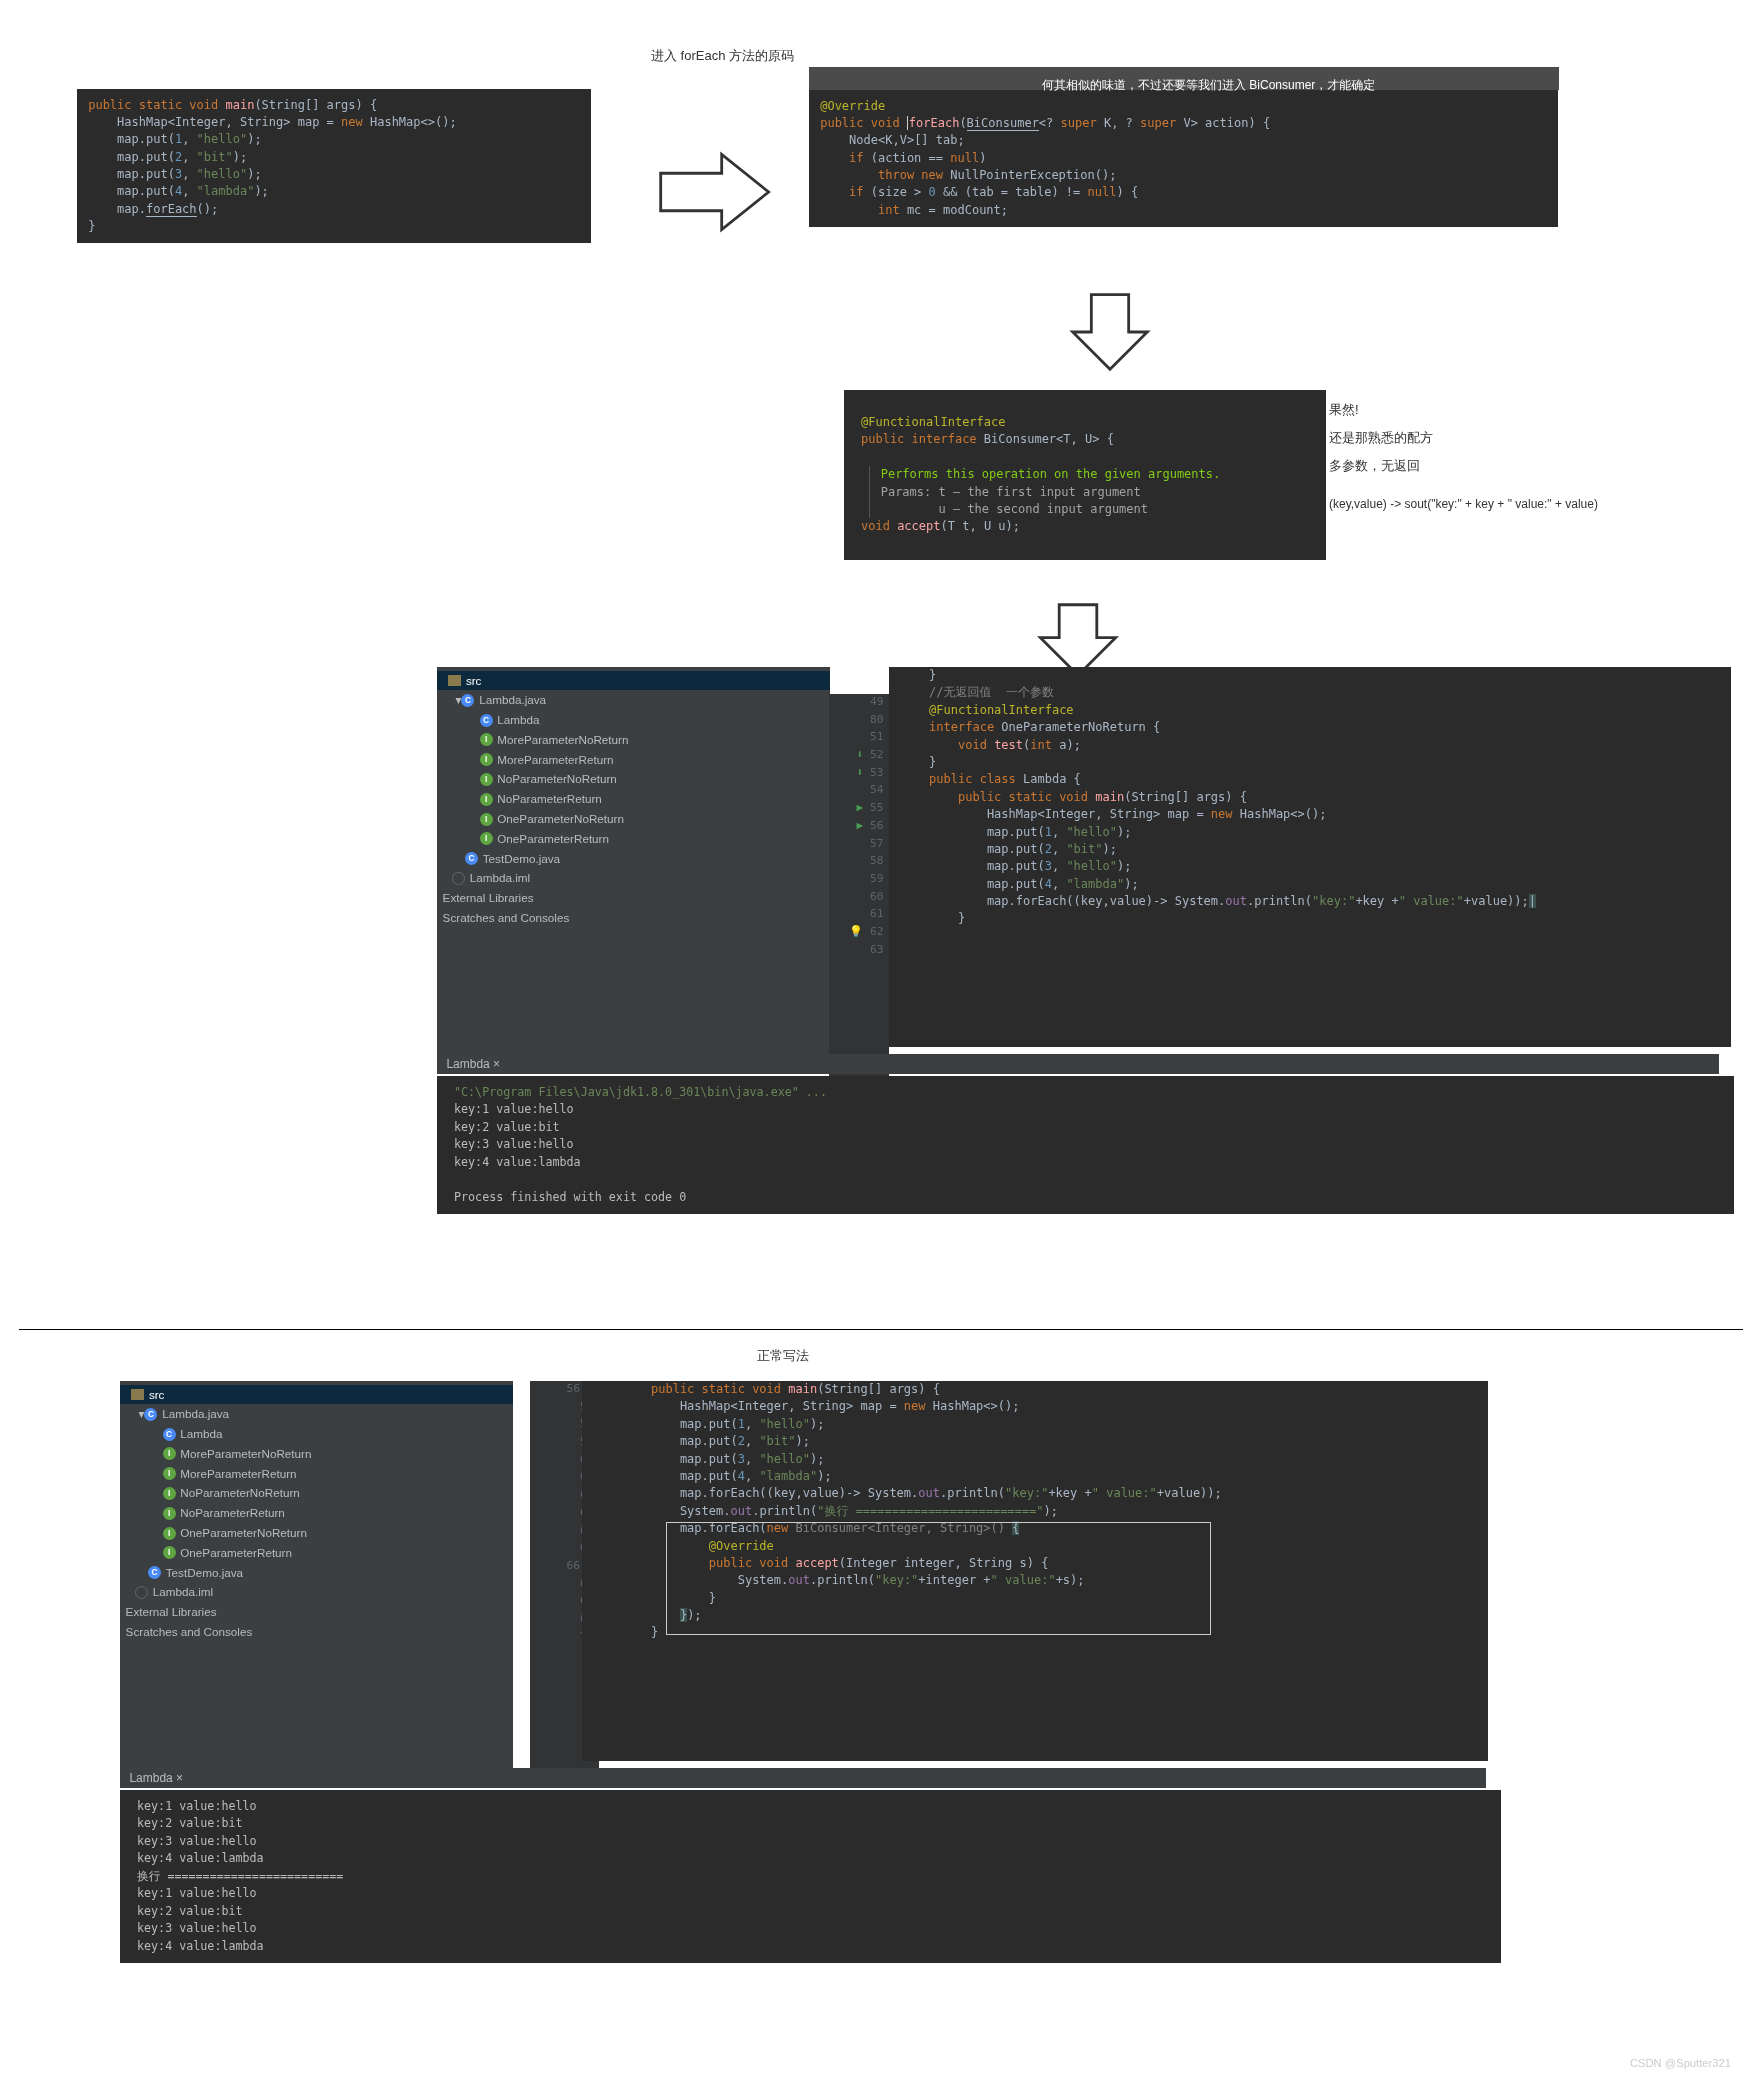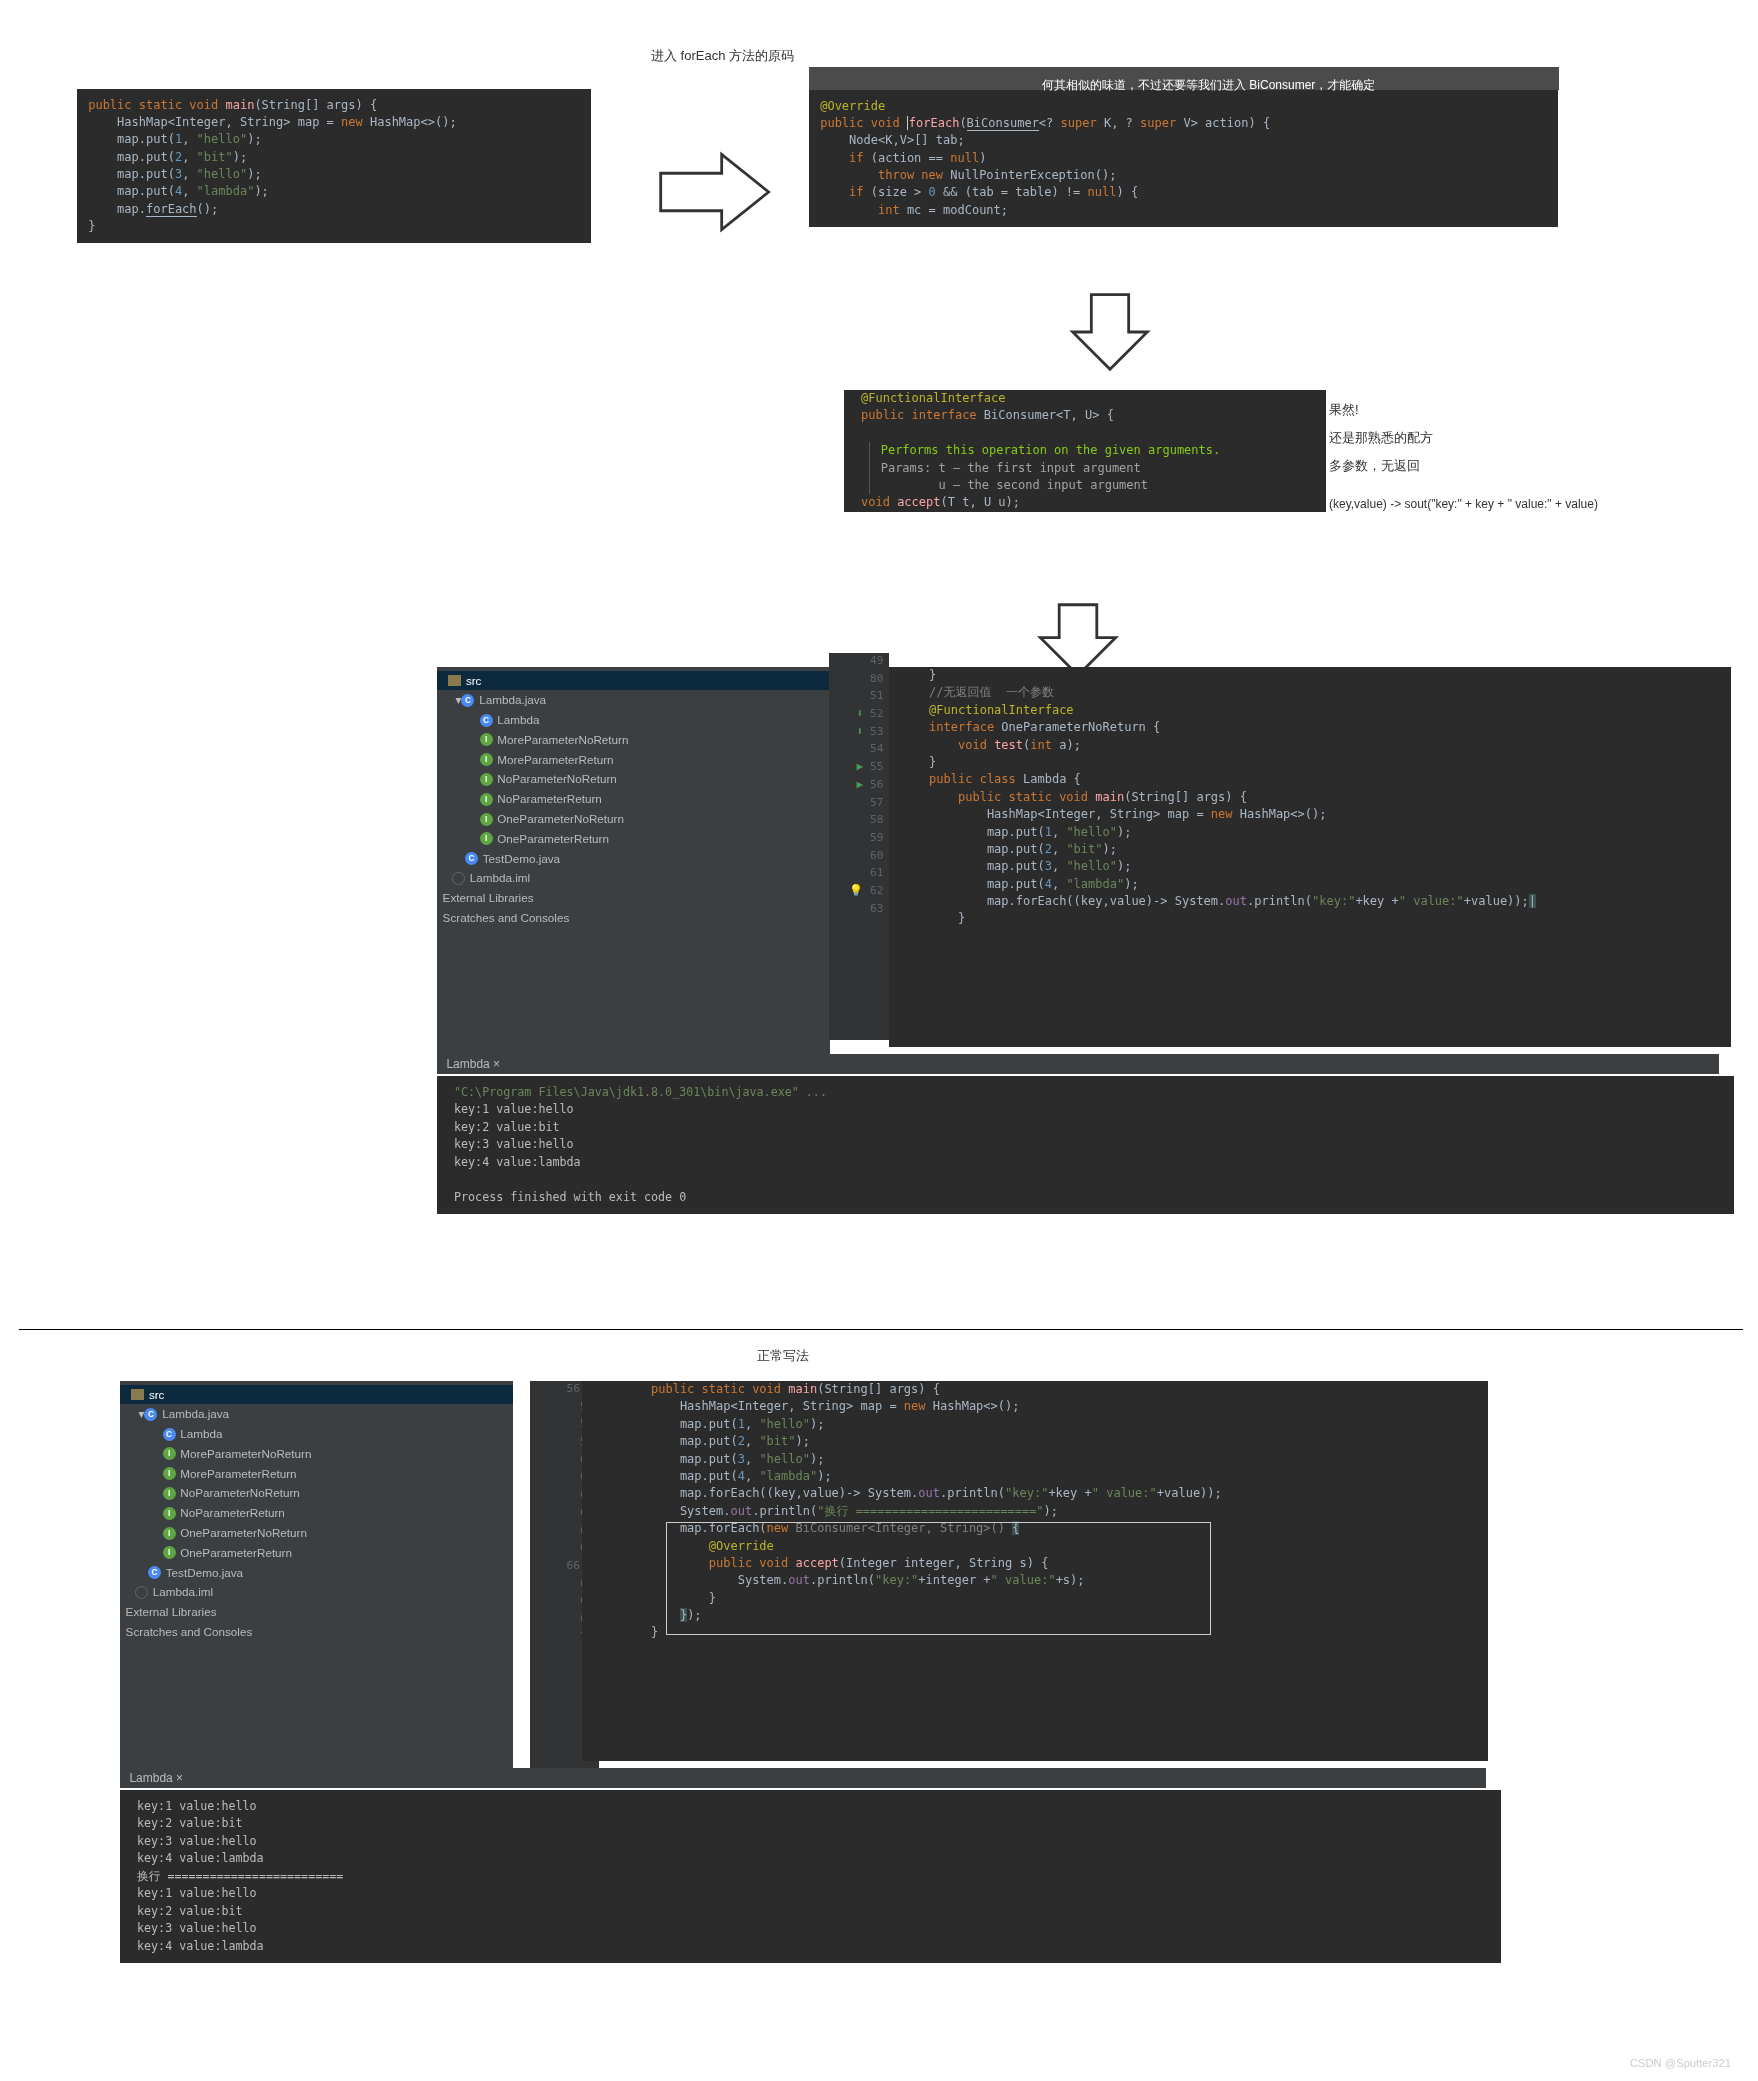--- a/index.html
+++ b/index.html
@@ -66,21 +66,21 @@
         <span class="kw">throw new</span> NullPointerException();
     <span class="kw">if</span> (size &gt; <span class="num">0</span> &amp;&amp; (tab = table) != <span class="kw">null</span>) {
         <span class="kw">int</span> mc = modCount;</div>
 
 <div class="arrow-box" style="left:1063px;top:290px">
 <svg width="94" height="84" viewBox="0 0 100 90">
       <path d="M30 5 L70 5 L70 45 L90 45 L50 85 L10 45 L30 45 Z" fill="none" stroke="#333" stroke-width="3"></path>
     </svg>
 </div>
 
-<div class="code-panel" style="left:844px;top:390px;width:448px;padding:0 17px"><span class="ann">@FunctionalInterface</span>
+<div class="code-panel" style="left:844px;top:390px;width:448px;padding:24px 17px"><span class="ann">@FunctionalInterface</span>
 <span class="kw">public interface</span> <span class="type">BiConsumer</span>&lt;<span class="type">T</span>, <span class="type">U</span>&gt; {
 
 <span style="border-left:1.9px solid #555;padding-left:11.2px;display:inline-block;margin-left:7.5px"><span class="doc">Performs this operation on the given arguments.</span>
 <span class="doc-gray">Params: t – the first input argument</span>
 <span class="doc-gray">        u – the second input argument</span></span>
 <span class="kw">void</span> <span class="fn">accept</span>(<span class="type">T</span> t, <span class="type">U</span> u);</div>
 
 <div class="caption" style="left:1329px;top:401px">果然!</div>
 <div class="caption" style="left:1329px;top:429px">还是那熟悉的配方</div>
 <div class="caption" style="left:1329px;top:457px">多参数，无返回</div>
@@ -145,21 +145,21 @@
       <span>Lambda.iml</span>
     </div>
  <div class="tree-row">
       <span>External Libraries</span>
     </div>
  <div class="tree-row">
       <span>Scratches and Consoles</span>
     </div>
 </div>
 
-<div class="gutter" style="left:829px;top:653px;width:49px;height:387px">
+<div class="gutter" style="left:829px;top:694px;width:49px;height:387px">
 <div class="gutter-line">49</div>
 <div class="gutter-line">80</div>
 <div class="gutter-line">51</div>
 <div class="gutter-line"><span style="color:#499c54">⬇</span> <span>52</span></div>
 <div class="gutter-line"><span style="color:#499c54">⬇</span> <span>53</span></div>
 <div class="gutter-line">54</div>
 <div class="gutter-line"><span class="run-icon">▶</span> <span>55</span></div>
 <div class="gutter-line"><span class="run-icon">▶</span> <span>56</span></div>
 <div class="gutter-line">57</div>
 <div class="gutter-line">58</div>

